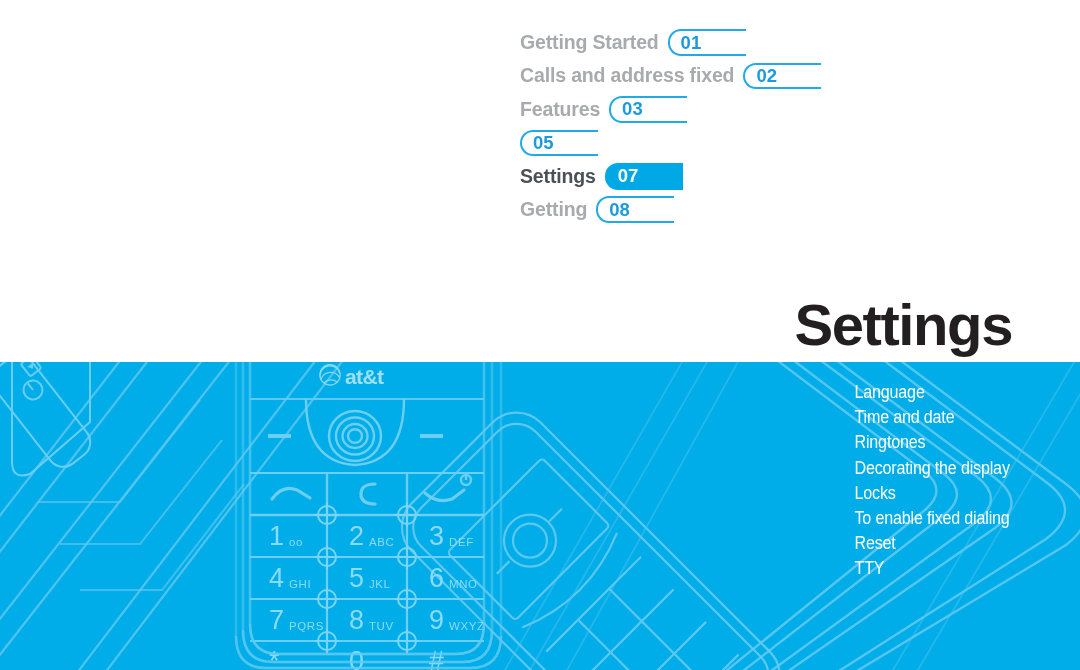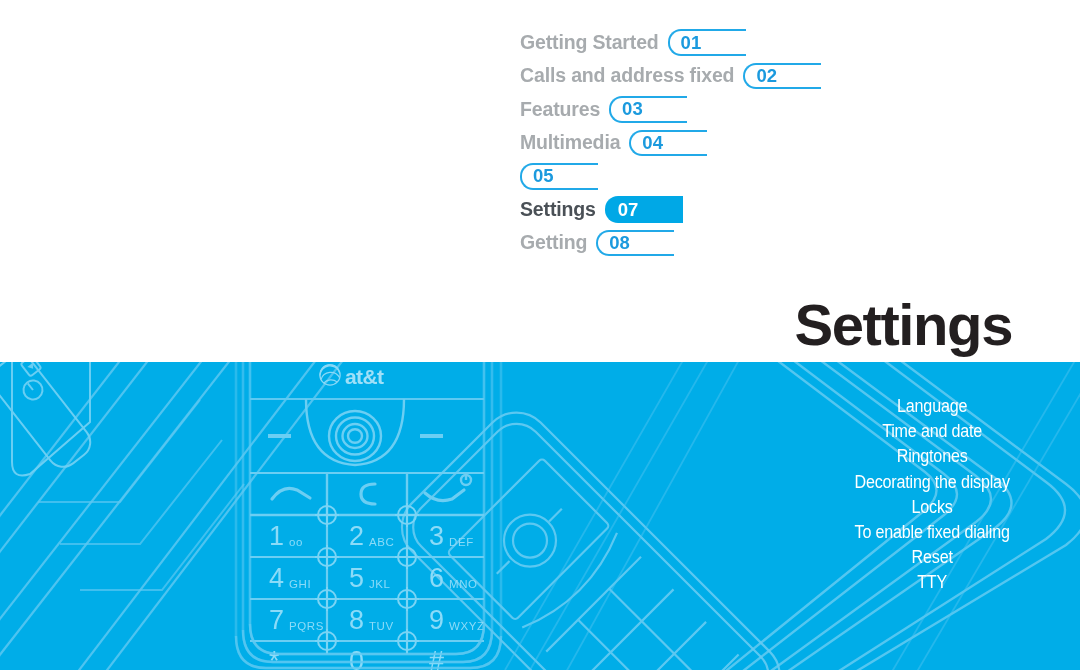--- a/index.html
+++ b/index.html
@@ -103,22 +103,22 @@
     position: absolute;
     left: 0; top: 0;
     width: 1080px;
     height: 308px;
   }
 
   
   #topic-list {
     position: absolute;
     right: 70px;
-    top: 394px;
-    text-align: center;
+    top: 380px;
+    text-align: left;
     z-index: 5;
   }
   .topic-item {
     color: #ffffff;
     font-size: 17.5px;
     line-height: 25.2px;
     white-space: nowrap;
     letter-spacing: -0.2px;
     font-family: "Liberation Sans Narrow", "Liberation Sans", sans-serif;
     transform: scaleX(0.92);
@@ -135,24 +135,20 @@
         <span class="chapter-label">Getting Started</span>
         <span class="chapter-badge">01</span>
       </div>
       <div class="chapter-row">
         <span class="chapter-label">Calls and address fixed</span>
         <span class="chapter-badge">02</span>
       </div>
       <div class="chapter-row">
         <span class="chapter-label">Features</span>
         <span class="chapter-badge">03</span>
-      </div>
-      <div class="chapter-row">
-        <span class="chapter-label">Multimedia</span>
-        <span class="chapter-badge">04</span>
       </div>
       <div class="chapter-row">
         <span class="chapter-badge">05</span>
       </div>
       <div class="chapter-row active">
         <span class="chapter-label">Settings</span>
         <span class="chapter-badge">07</span>
       </div>
       <div class="chapter-row">
         <span class="chapter-label">Getting</span>

